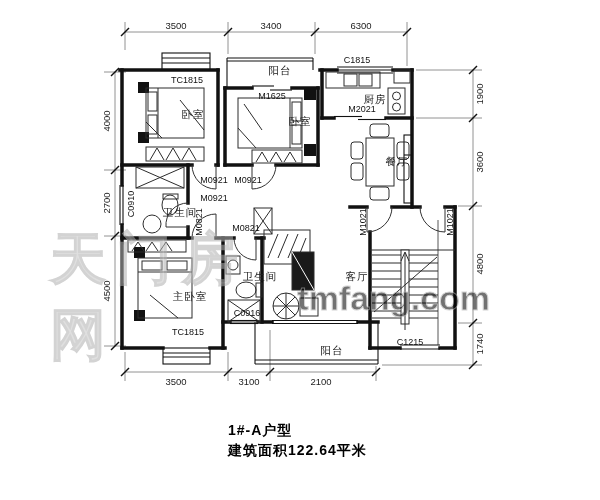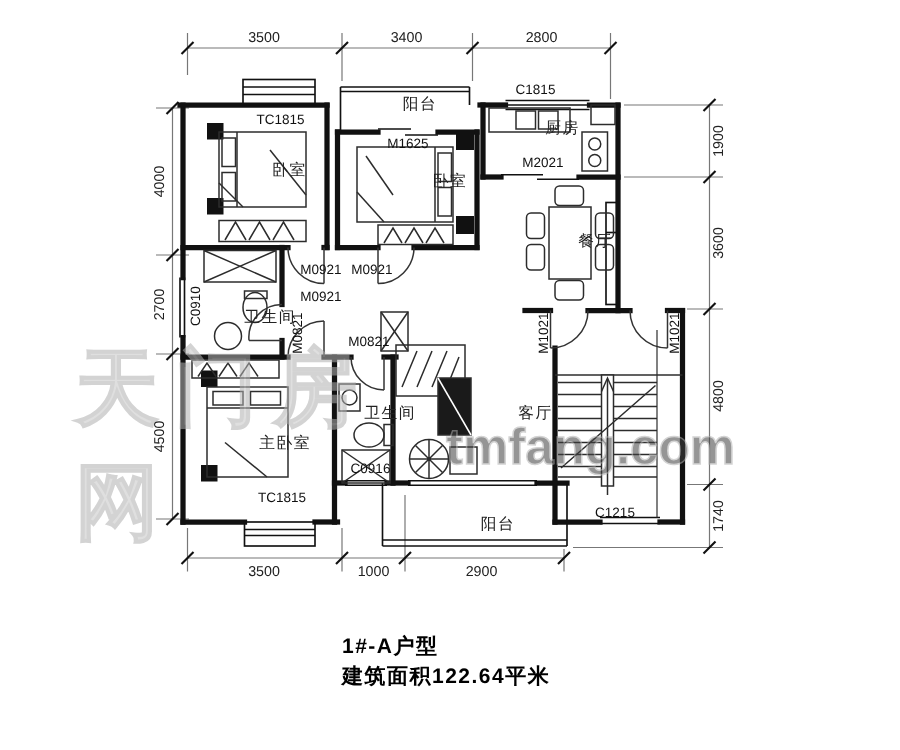--- a/index.html
+++ b/index.html
@@ -9,21 +9,21 @@
   .lbl{position:absolute;transform:translate(-50%,-50%);white-space:nowrap;
        color:#1c1c1c;font-size:9px;line-height:1;}
   .lbl.v{transform:translate(-50%,-50%) rotate(-90deg);}
   .dim{font-size:9.5px;color:#222;}
   .room{font-size:10.5px;color:#222;letter-spacing:1px;padding-left:34px;}
   .code{font-size:9px;color:#111;}
   .watermark{position:absolute;left:50px;top:222px;width:440px;display:flex;
              align-items:center;gap:6px;pointer-events:none;opacity:.55;}
   .watermark .cn{font-size:56px;font-weight:bold;letter-spacing:10px;color:#c6c6c6;
                  -webkit-text-stroke:1px #b0b0b0;}
-  .watermark .en{font-size:34px;font-weight:bold;color:#404040;
+  .watermark .en{font-size:34px;font-weight:bold;color:#000000;
                  -webkit-text-stroke:1px #b0b0b0;}
   .caption{position:absolute;left:228px;top:420px;color:#000;font-size:14px;
            font-weight:bold;line-height:1.45;letter-spacing:1px;}
 </style>
 </head>
 <body>
 
 <div id="stage">
 
   <svg width="600" height="500" viewBox="0 0 600 500">
@@ -253,36 +253,36 @@
     </g>
   </svg>
 
   <div class="watermark">
     <span class="cn">天门房网</span>
     <span class="en">tmfang.com</span>
   </div>
 
   <span class="lbl dim" style="left:176px;top:26px">3500</span>
   <span class="lbl dim" style="left:271px;top:26px">3400</span>
-  <span class="lbl dim" style="left:361px;top:26px">2800</span>
+  <span class="lbl dim" style="left:361px;top:26px">6300</span>
   <span class="lbl dim v" style="left:107px;top:121px">4000</span>
   <span class="lbl dim v" style="left:107px;top:203px">2700</span>
   <span class="lbl dim v" style="left:107px;top:291px">4500</span>
   <span class="lbl dim v" style="left:480px;top:94px">1900</span>
   <span class="lbl dim v" style="left:480px;top:162px">3600</span>
   <span class="lbl dim v" style="left:480px;top:264px">4800</span>
   <span class="lbl dim v" style="left:480px;top:344px">1740</span>
   <span class="lbl dim" style="left:176px;top:382px">3500</span>
-  <span class="lbl dim" style="left:249px;top:382px">1000</span>
-  <span class="lbl dim" style="left:321px;top:382px">2900</span>
+  <span class="lbl dim" style="left:249px;top:382px">3100</span>
+  <span class="lbl dim" style="left:321px;top:382px">2100</span>
 
   <span class="lbl room" style="left:263px;top:70px">阳台</span>
   <span class="lbl room" style="left:176px;top:114px">卧室</span>
   <span class="lbl room" style="left:283px;top:121px">卧室</span>
-  <span class="lbl room" style="left:358px;top:86px">厨房</span>
+  <span class="lbl room" style="left:358px;top:99px">厨房</span>
   <span class="lbl room" style="left:380px;top:161px">餐厅</span>
   <span class="lbl room" style="left:163px;top:212px">卫生间</span>
   <span class="lbl room" style="left:243px;top:276px">卫生间</span>
   <span class="lbl room" style="left:340px;top:276px">客厅</span>
   <span class="lbl room" style="left:173px;top:296px">主卧室</span>
   <span class="lbl room" style="left:315px;top:350px">阳台</span>
 
   <span class="lbl code" style="left:187px;top:80px">TC1815</span>
   <span class="lbl code" style="left:357px;top:60px">C1815</span>
   <span class="lbl code" style="left:272px;top:96px">M1625</span>

